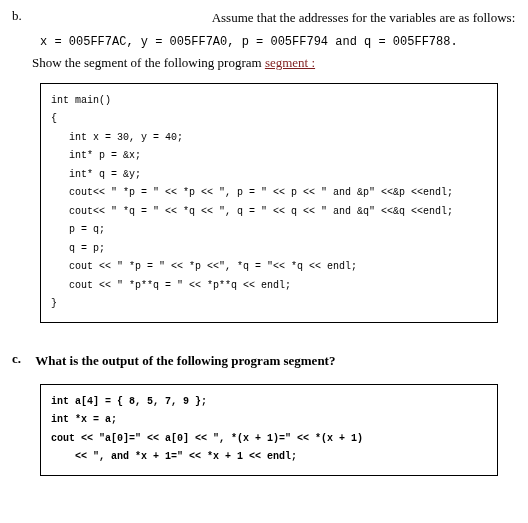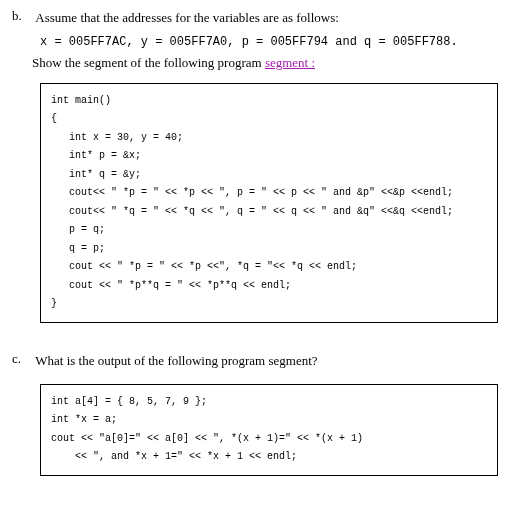--- a/index.html
+++ b/index.html
@@ -17,42 +17,44 @@
     }
     .question-label {
       display: inline-block;
       width: 20px;
       vertical-align: top;
     }
     .question-text {
       display: inline-block;
       width: calc(100% - 24px);
       line-height: 1.6;
+      text-align: right;
     }
     .addr-line {
       font-family: "Courier New", monospace;
       font-size: 12px;
       margin: 6px 0 6px 28px;
     }
     .segment-link {
       text-decoration: underline;
-      color: #a21caf;
+      color: #7f1d1d;
     }
     .code-box {
       border: 1px solid #000;
       margin: 12px 18px 28px 28px;
       padding: 8px 10px;
       font-family: "Courier New", monospace;
       font-size: 10px;
       line-height: 1.85;
       white-space: pre;
       overflow: hidden;
     }
     .section-c {
       margin-top: 28px;
+      font-weight: bold;
     }
     .question-c-text {
       display: inline-block;
       width: calc(100% - 24px);
       line-height: 1.6;
     }
   </style>
 </head>
 <body>
 

